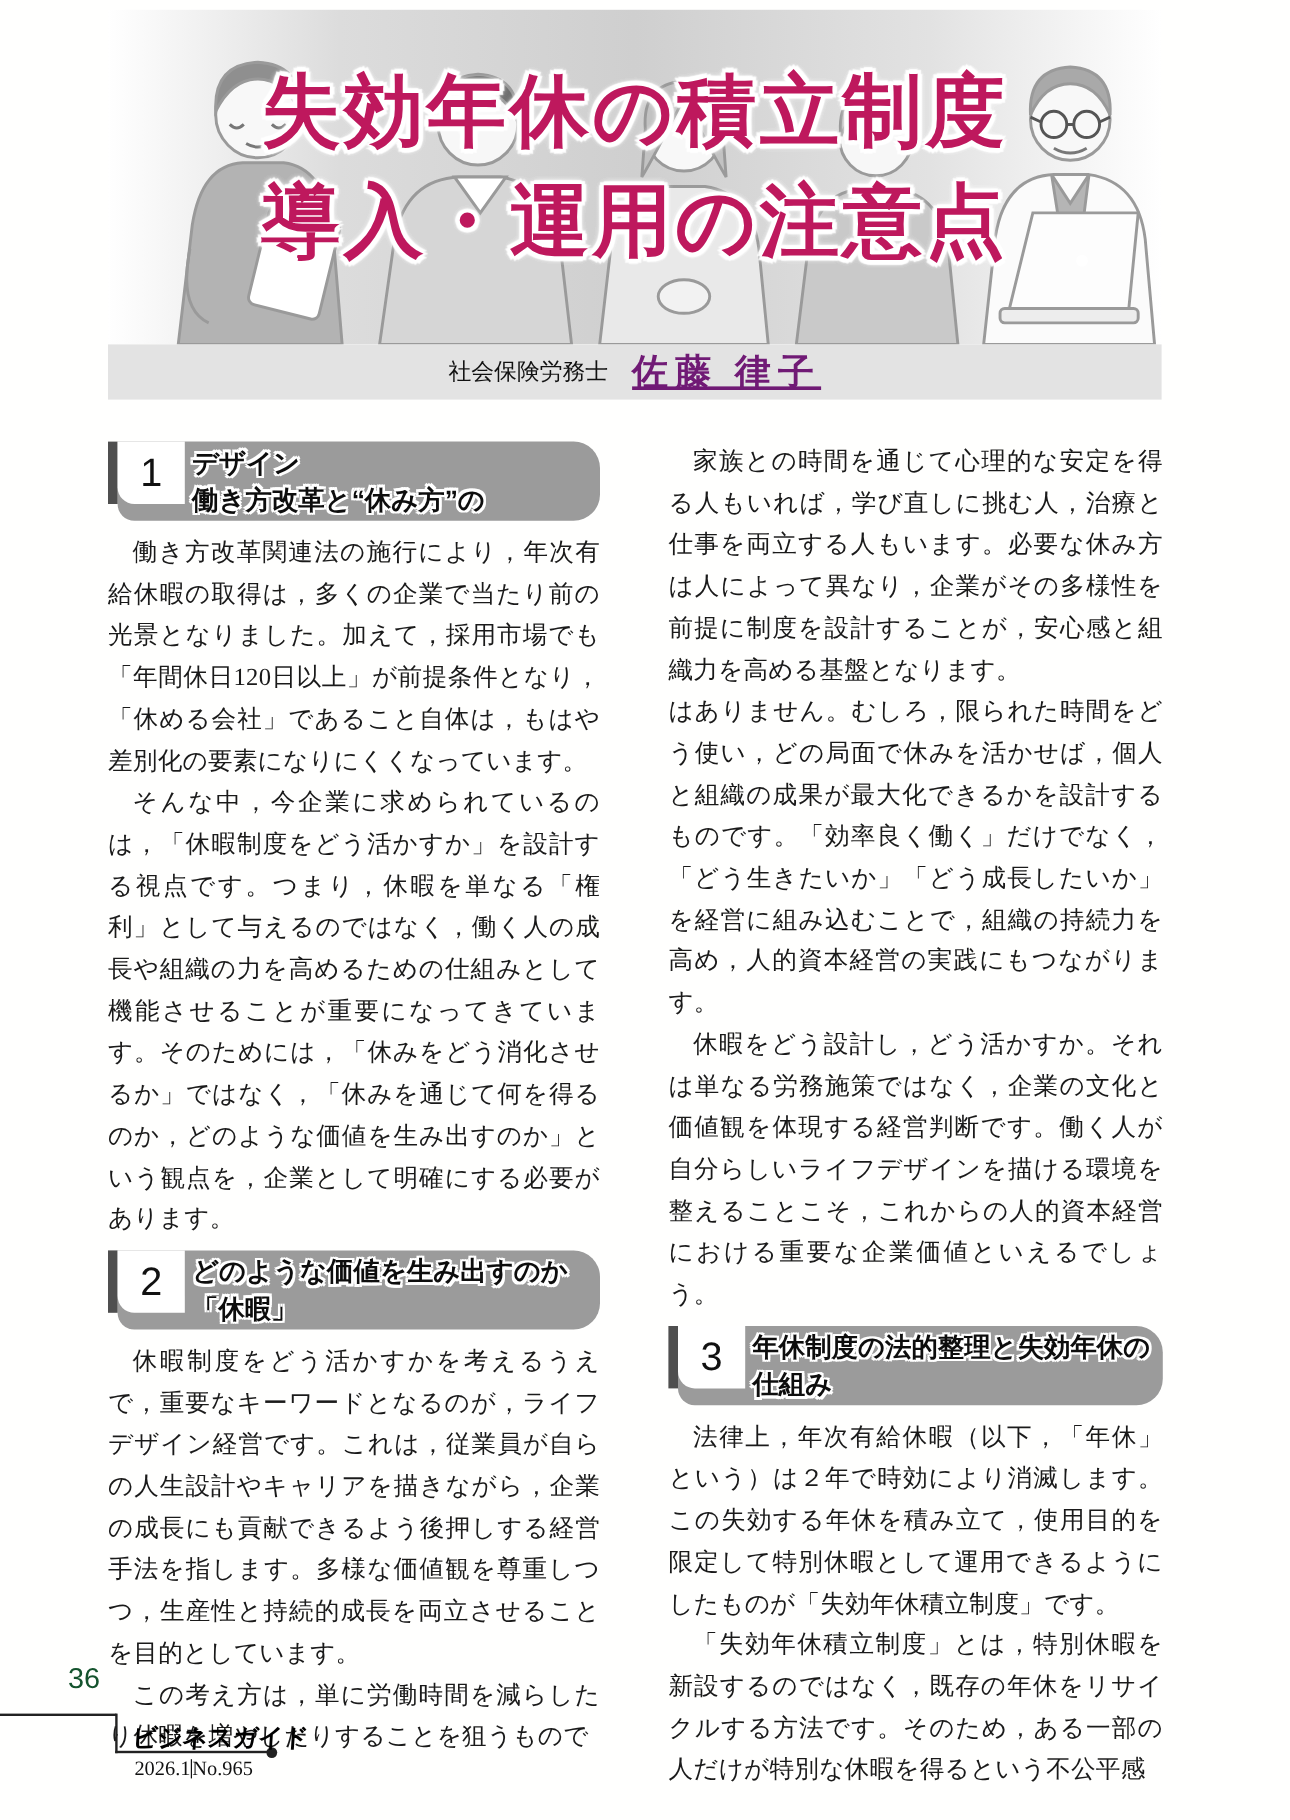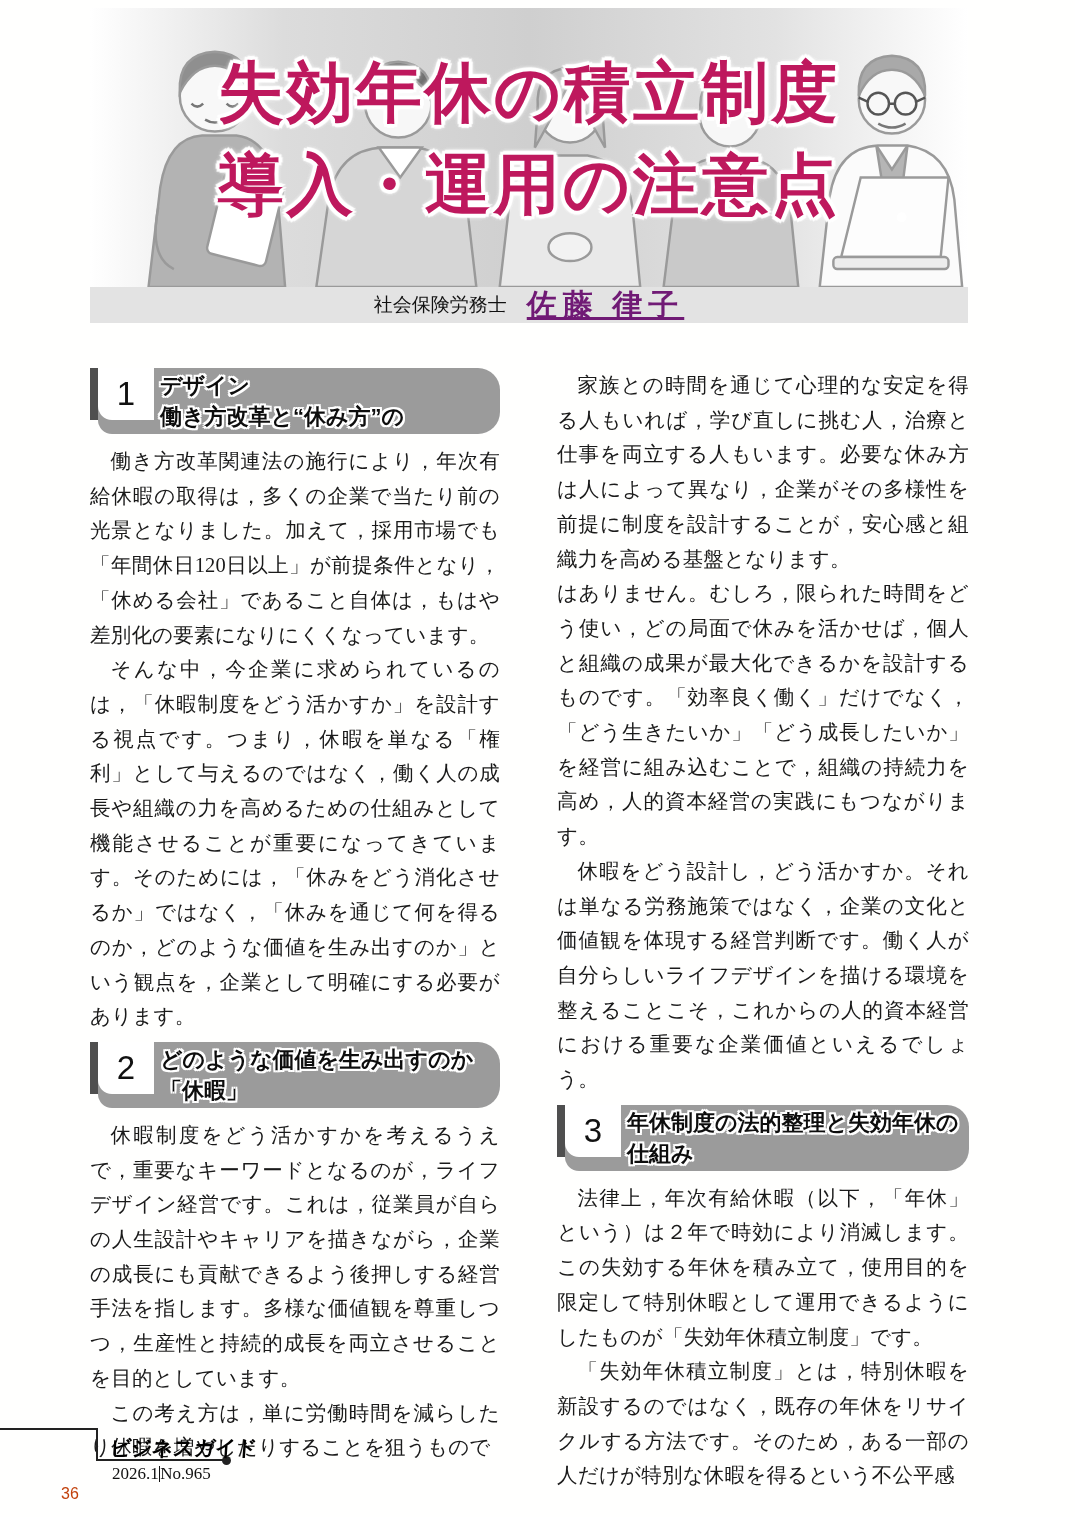--- a/index.html
+++ b/index.html
@@ -24,21 +24,21 @@
     font-size:66px;
     line-height:92px;
     letter-spacing:3px;
     color:#be185d;
     text-shadow:
       0 0 7px #fff,0 0 7px #fff,0 0 7px #fff,
       -3px -3px 1px #fff,3px -3px 1px #fff,-3px 3px 1px #fff,3px 3px 1px #fff,
       0 -4px 1px #fff,0 4px 1px #fff,-4px 0 1px #fff,4px 0 1px #fff;
   }
   .author-bar{
-    position:absolute;left:90px;top:287px;width:878px;height:36px;
+    position:absolute;left:90px;top:287px;width:878px;height:46px;
     background:#e3e3e3;
     display:flex;align-items:center;justify-content:center;gap:20px;
   }
   .author-role{font-size:19px;color:#111;}
   .author-name{font-size:30px;font-weight:700;color:#701a75;letter-spacing:6px;text-decoration:underline;}
   
   .col{position:absolute;top:368px;}
   .col-left{left:90px;width:410px;}
   .col-right{left:557px;width:412px;}
   .body-p{
@@ -79,23 +79,23 @@
       0 -2px 0 #fff,0 2px 0 #fff,-2px 0 0 #fff,2px 0 0 #fff;
   }
   
   .footer-line-upper{position:absolute;left:0;top:1428px;width:97px;height:2px;background:#222;}
   .footer-line-vert{position:absolute;left:96px;top:1428px;width:2px;height:33px;background:#222;}
   .footer-line-lower{position:absolute;left:96px;top:1459px;width:130px;height:2px;background:#222;}
   .footer-line-lower::after{
     content:'';position:absolute;right:-5px;top:-3px;width:9px;height:9px;border-radius:50%;background:#222;
   }
   .footer-page-num{
-    position:absolute;left:48px;top:1485px;width:44px;
-    font-family:"Liberation Sans","DejaVu Sans",sans-serif;
-    font-size:16px;color:#c2410c;text-align:center;
+    position:absolute;left:48px;top:1386px;width:44px;
+    font-family:"Liberation Sans","DejaVu Sans",sans-serif;
+    font-size:24px;color:#14532d;text-align:center;
   }
   .footer-logo{
     position:absolute;left:110px;top:1434px;
     font-family:"Liberation Sans","DejaVu Sans",sans-serif;
     font-weight:900;font-size:21px;color:#000;
     letter-spacing:-0.5px;transform:skewX(-4deg);
   }
   .footer-issue{
     position:absolute;left:112px;top:1464px;
     font-size:17px;color:#111;

